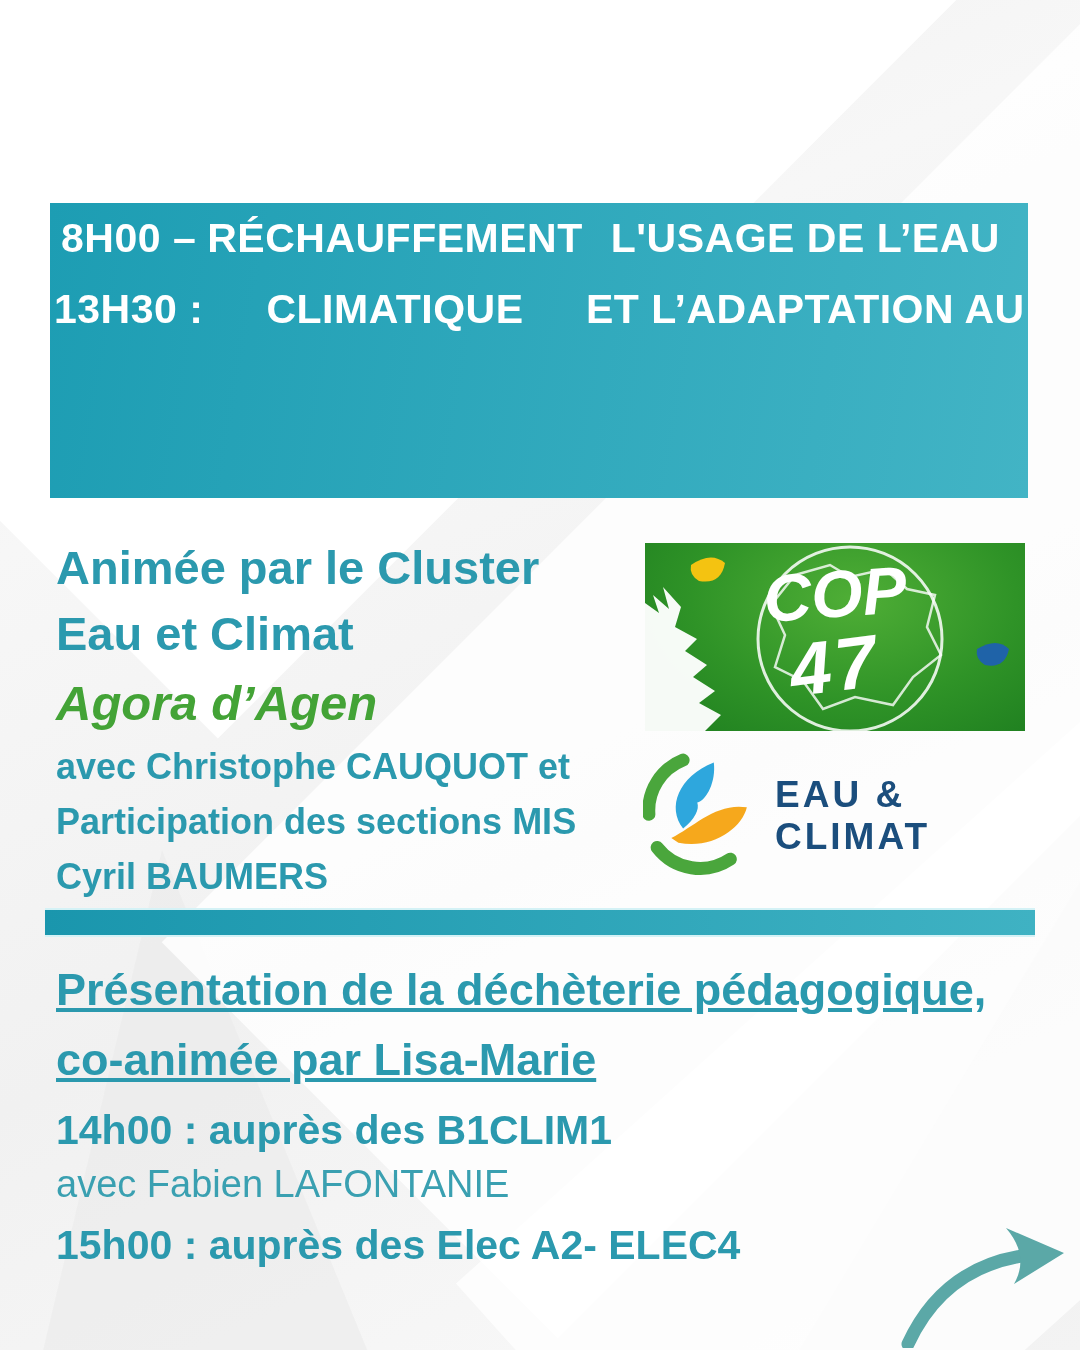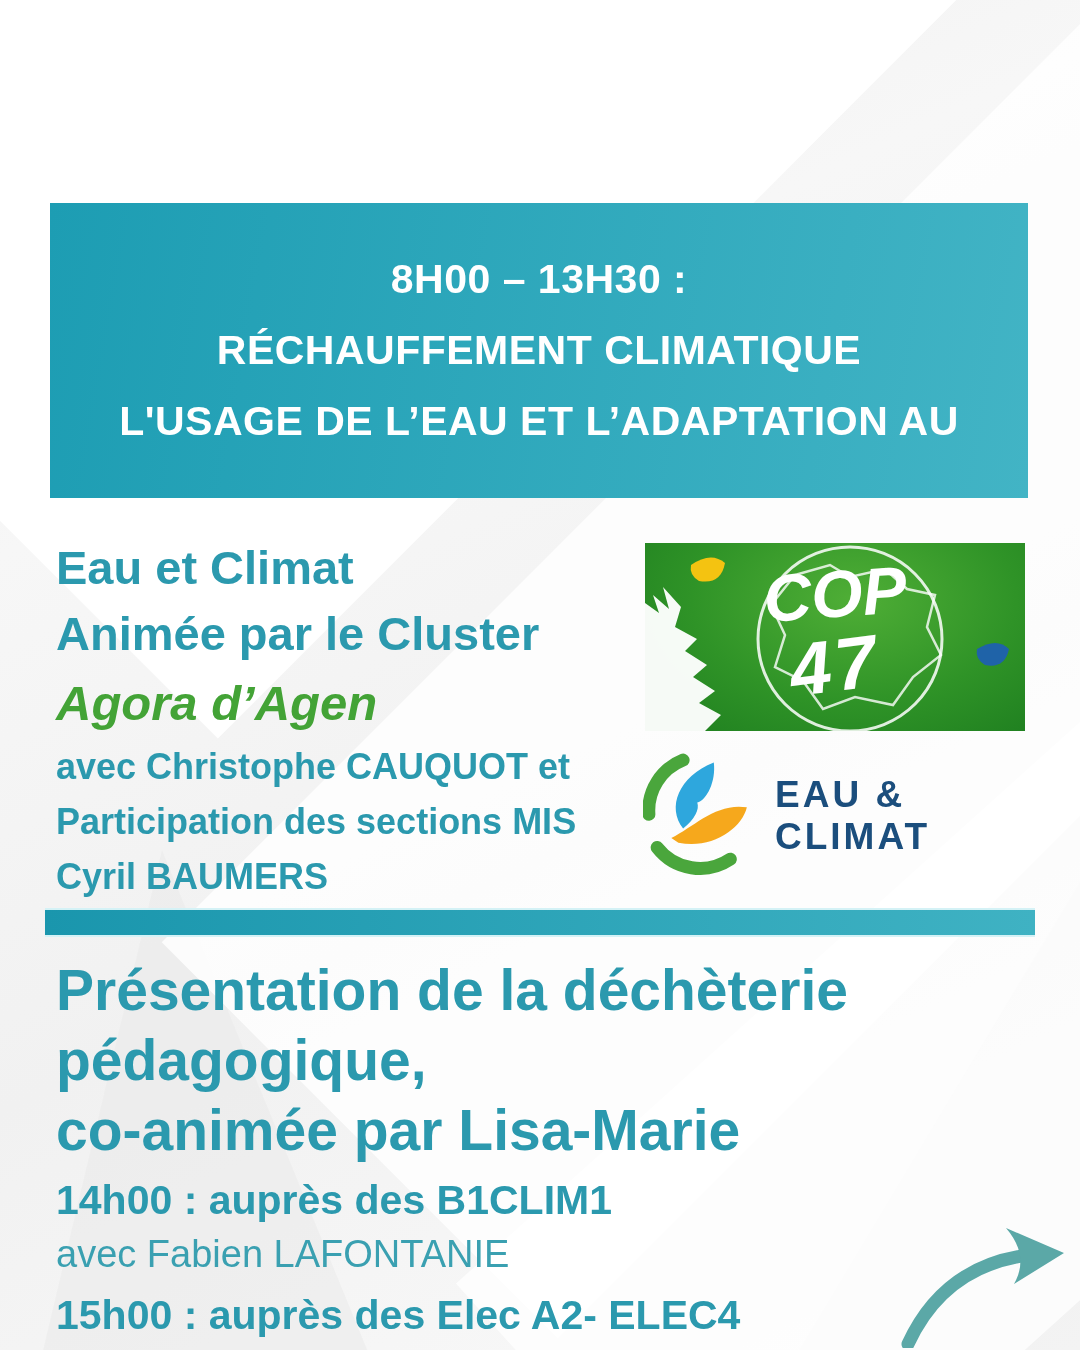--- a/index.html
+++ b/index.html
@@ -24,21 +24,21 @@
     background:linear-gradient(90deg,var(--teal-dark,#13a8bf),var(--teal-light,#4cb9ca));
     color:#fff;display:flex;align-items:center;justify-content:center;
     font-weight:bold;font-size:77px;letter-spacing:-1px;transform-origin:center;
   }
   .date-banner span{display:block;transform:scaleX(.93) scaleY(1.06);}
 
   
   .session-box{
     position:absolute;left:50px;top:203px;width:978px;height:295px;
     background:linear-gradient(100deg,#1d9db3,#42b4c5);
-    color:#fff;text-align:center;display:flex;flex-direction:column;justify-content:center;
+    color:#fff;text-align:center;display:flex;flex-direction:row;justify-content:center;
   }
   .session-line{font-weight:bold;font-size:41px;line-height:71px;letter-spacing:.5px;}
 
   
   .morning{position:absolute;left:56px;top:535px;width:580px;}
   .host-line{color:var(--text-teal,#2b99ae);font-weight:bold;font-size:47px;line-height:66px;}
   .location-line{color:var(--green,#43a336);font-weight:bold;font-style:italic;font-size:49px;line-height:72px;}
   .part-line{color:var(--text-teal,#2b99ae);font-weight:bold;font-size:36px;line-height:55px;}
 
   
@@ -60,21 +60,21 @@
 
   
   .divider{
     position:absolute;left:45px;top:908px;width:990px;height:25px;
     background:linear-gradient(90deg,#1a96ad,#3fb2c3);
     border-top:2px solid #d4f2f6;border-bottom:2px solid #d4f2f6;
   }
 
   
   .afternoon{position:absolute;left:56px;top:955px;width:990px;}
-  .aft-title{color:var(--text-teal,#2b99ae);font-weight:bold;font-size:57px;line-height:70px;}
+  .aft-title{color:var(--text-teal,#2b99ae);font-weight:bold;font-size:45px;line-height:70px;text-decoration:underline;}
   .aft-time{color:var(--text-teal,#2b99ae);font-weight:bold;font-size:41px;line-height:55px;margin-top:8px;}
   .aft-with{color:#3aa0b1;font-size:38px;line-height:52px;}
 
   
   .corner-arrow{position:absolute;right:8px;bottom:2px;width:178px;height:128px;}
 </style>
 </head>
 <body>
 
 <div class="poster">
@@ -86,22 +86,22 @@
   <div class="bg-shape bg-band-3"></div>
 
 
   <div class="session-box">
     <div class="session-line">8H00 – 13H30 :</div>
     <div class="session-line">RÉCHAUFFEMENT CLIMATIQUE</div>
     <div class="session-line">L'USAGE DE L’EAU ET L’ADAPTATION AU</div>
   </div>
 
   <div class="morning">
+    <div class="host-line">Animée par le Cluster</div>
     <div class="host-line">Eau et Climat</div>
-    <div class="host-line">Animée par le Cluster</div>
     <div class="location-line">Agora d’Agen</div>
     <div class="part-line">avec Christophe CAUQUOT et</div>
     <div class="part-line">Participation des sections MIS</div>
     <div class="part-line">Cyril BAUMERS</div>
   </div>
 
   <div class="cop-logo">
     <svg width="380" height="188" viewBox="0 0 380 188">
 
       <circle cx="205" cy="96" r="92" fill="none" stroke="rgba(255,255,255,0.85)" stroke-width="3"></circle>

